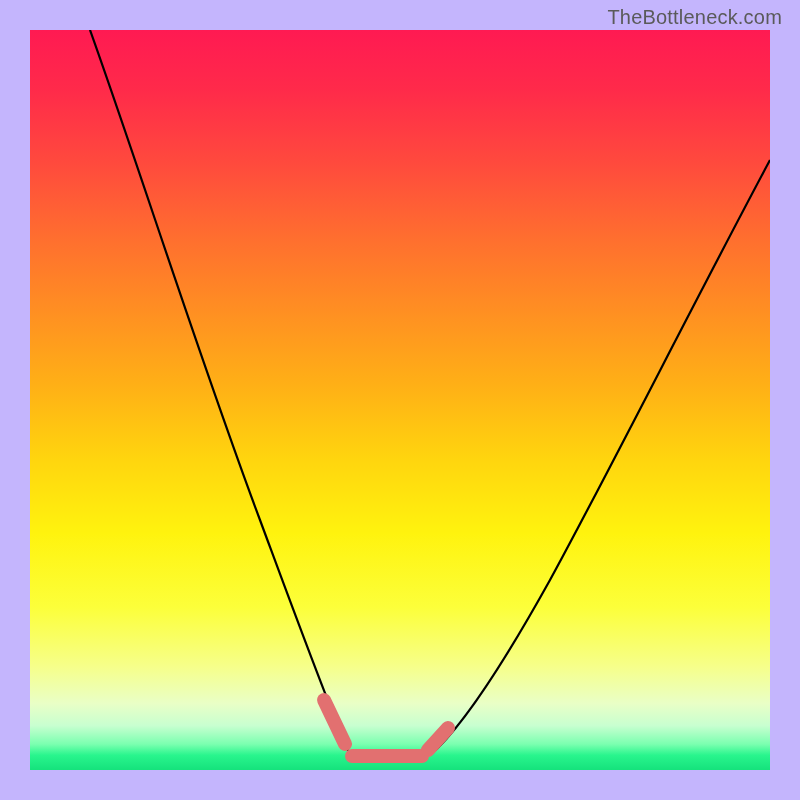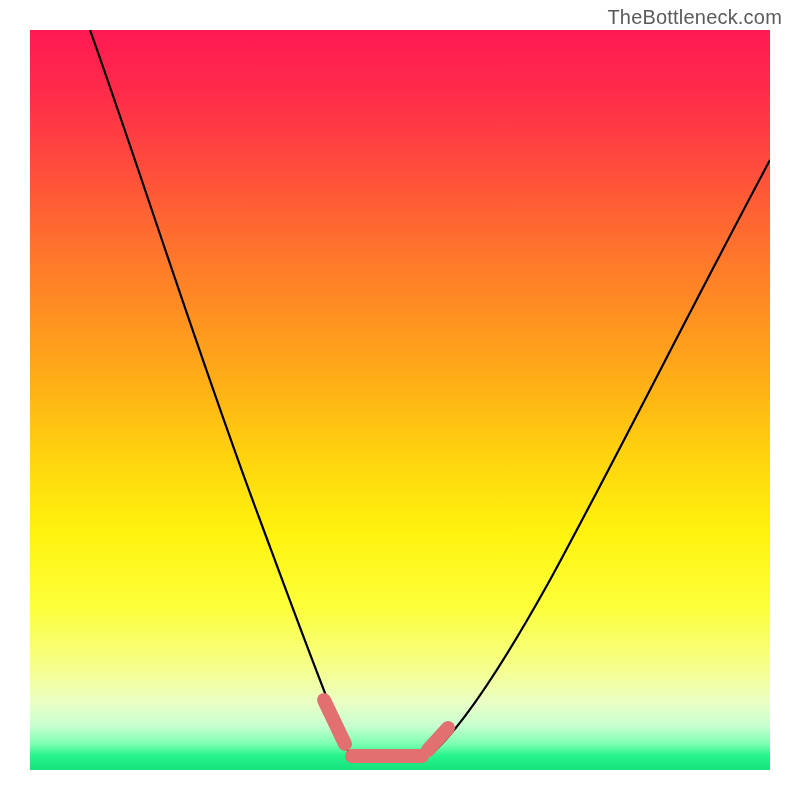--- a/index.html
+++ b/index.html
@@ -8,21 +8,21 @@
     width: 800px;
     height: 800px;
     background: #000;
     overflow: hidden;
     font-family: Arial, Helvetica, sans-serif;
   }
   .frame {
     position: relative;
     width: 800px;
     height: 800px;
-    background: #ffffff;
+    background: #c4b5fd;
   }
   .plot {
     position: absolute;
     left: 30px;
     top: 30px;
     width: 740px;
     height: 740px;
     
     background: linear-gradient(
       to bottom,

